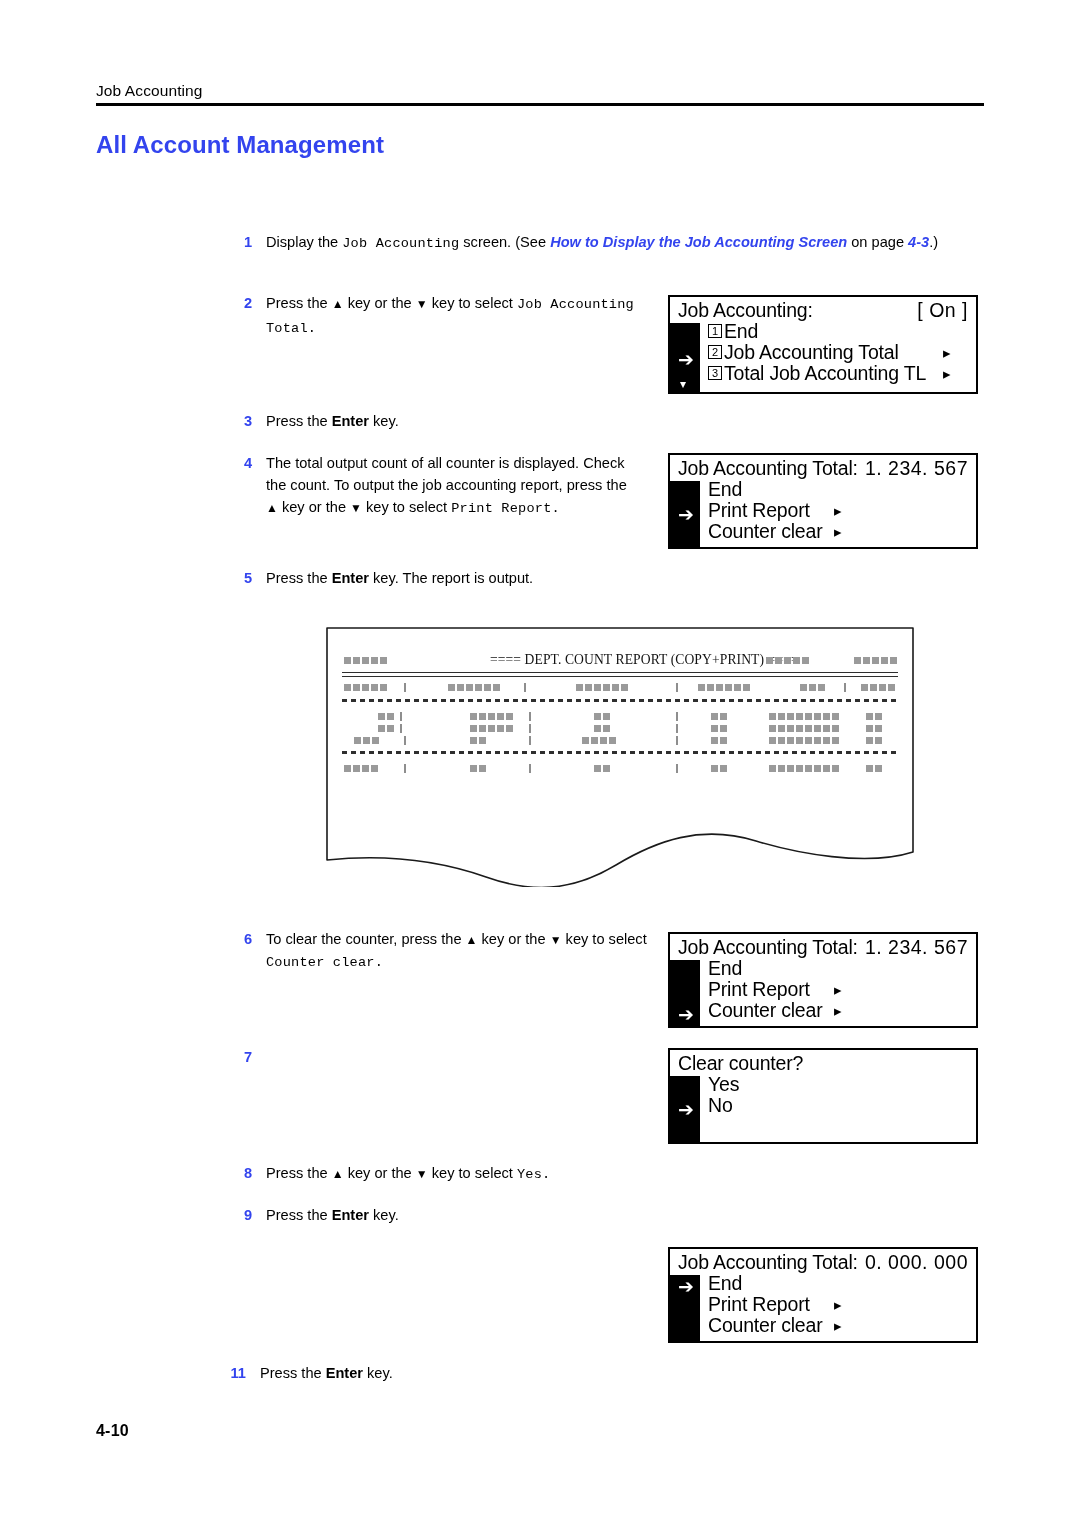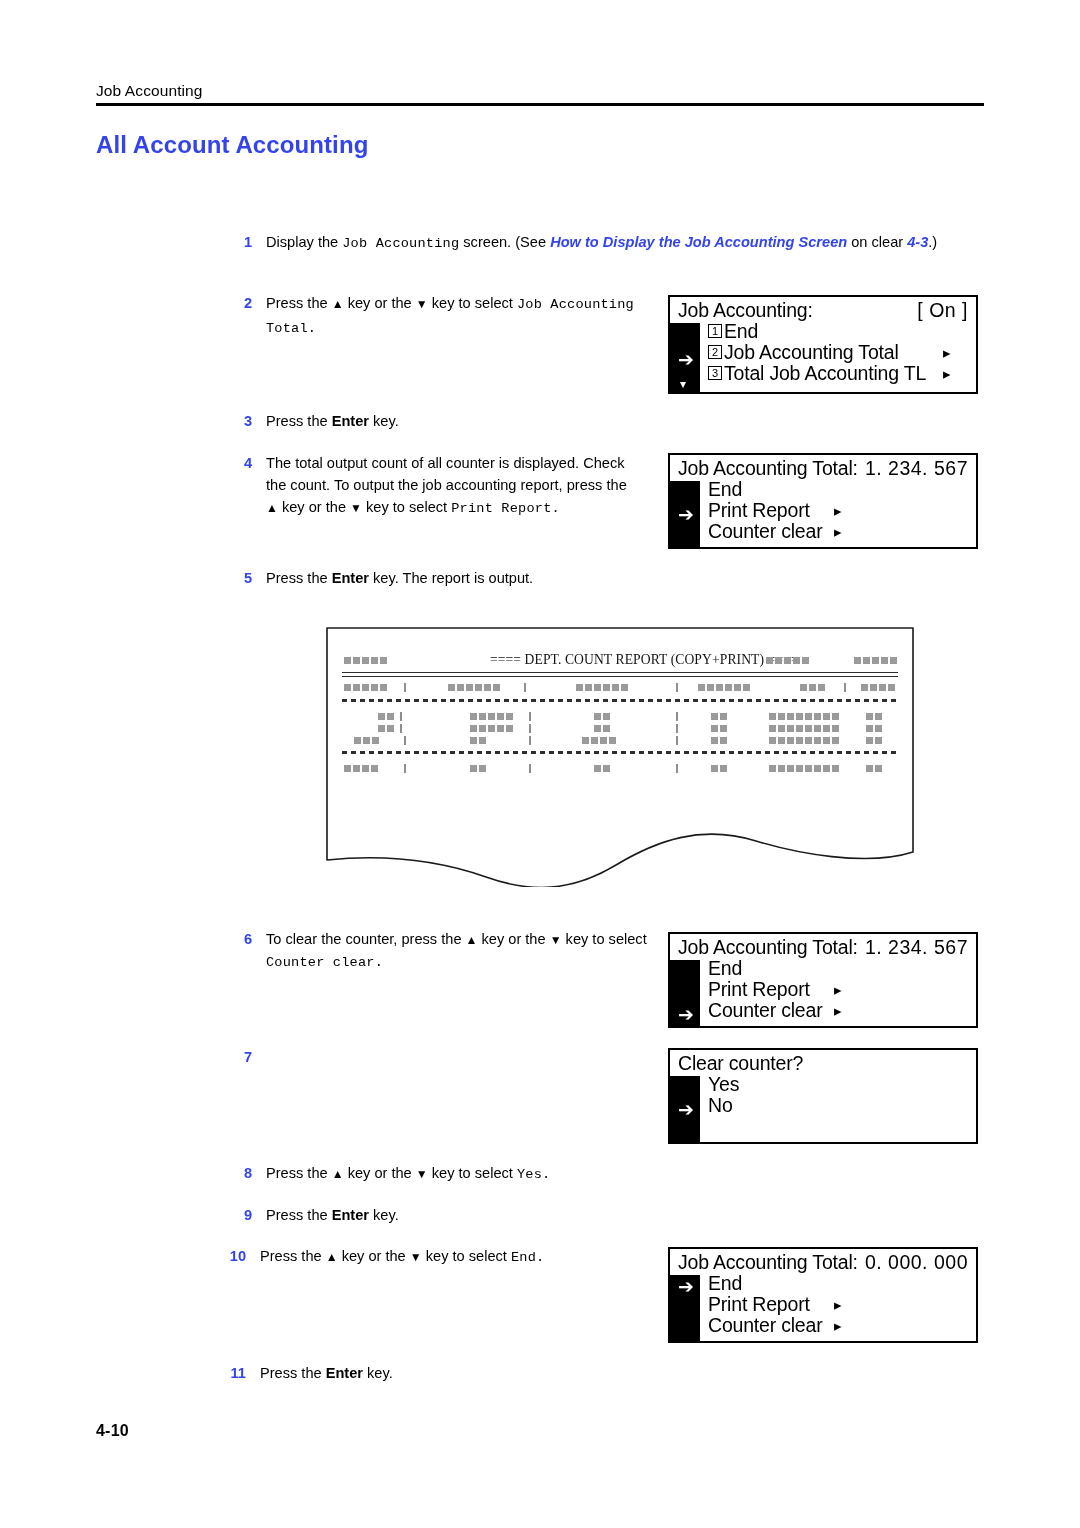--- a/index.html
+++ b/index.html
@@ -246,26 +246,26 @@
 </head>
 <body>
 
 <div class="page">
 
   <div class="rh">
     <div class="rh-text">Job Accounting</div>
     <div class="rh-rule"></div>
   </div>
 
-  <div class="sec-title">All Account Accounting</div>
+  <div class="sec-title">All Account Management</div>
 
 
   <div class="step" style="left:218px; top:231px; width:768px;">
     <span class="num">1</span>
-    <span class="txt"><span>Display the </span><span class="mono">Job Accounting</span><span> screen. (See </span><span class="lnk">How to Display the Job Accounting Screen</span><span> on clear </span><span class="lnk">4-3</span><span>.)</span></span>
+    <span class="txt"><span>Display the </span><span class="mono">Job Accounting</span><span> screen. (See </span><span class="lnk">How to Display the Job Accounting Screen</span><span> on page </span><span class="lnk">4-3</span><span>.)</span></span>
   </div>
 
   <div class="step" style="left:218px; top:292px; width:430px;">
     <span class="num">2</span>
     <span class="txt"><span>Press the </span><span class="arrw">▲</span><span> key or the </span><span class="arrw">▼</span><span> key to select </span><span class="mono">Job Accounting Total</span><span class="mono">.</span></span>
   </div>
 
   <div class="lcd" style="left:668px; top:295px; width:310px; height:99px;">
     <div class="lcd-title">
       <span>Job Accounting:</span>
@@ -557,24 +557,20 @@
   <div class="step" style="left:218px; top:1162px; width:460px;">
     <span class="num">8</span>
     <span class="txt"><span>Press the </span><span class="arrw">▲</span><span> key or the </span><span class="arrw">▼</span><span> key to select </span><span class="mono">Yes</span><span class="mono">.</span></span>
   </div>
 
   <div class="step" style="left:218px; top:1204px; width:460px;">
     <span class="num">9</span>
     <span class="txt"><span>Press the </span><span class="bld">Enter</span><span> key.</span></span>
   </div>
 
-  <div class="step" style="left:212px; top:1245px; width:470px;">
-    <span class="num">10</span>
-    <span class="txt"><span>Press the </span><span class="arrw">▲</span><span> key or the </span><span class="arrw">▼</span><span> key to select </span><span class="mono">End</span><span class="mono">.</span></span>
-  </div>
 
   <div class="lcd" style="left:668px; top:1247px; width:310px; height:96px;">
     <div class="lcd-title">
       <span>Job Accounting Total:</span>
       <span class="val">0. 000. 000</span>
     </div>
     <div class="lcd-rail">
       <div class="lcd-cursor" style="top:2px;">➔</div>
     </div>
     <div class="lcd-rows">

